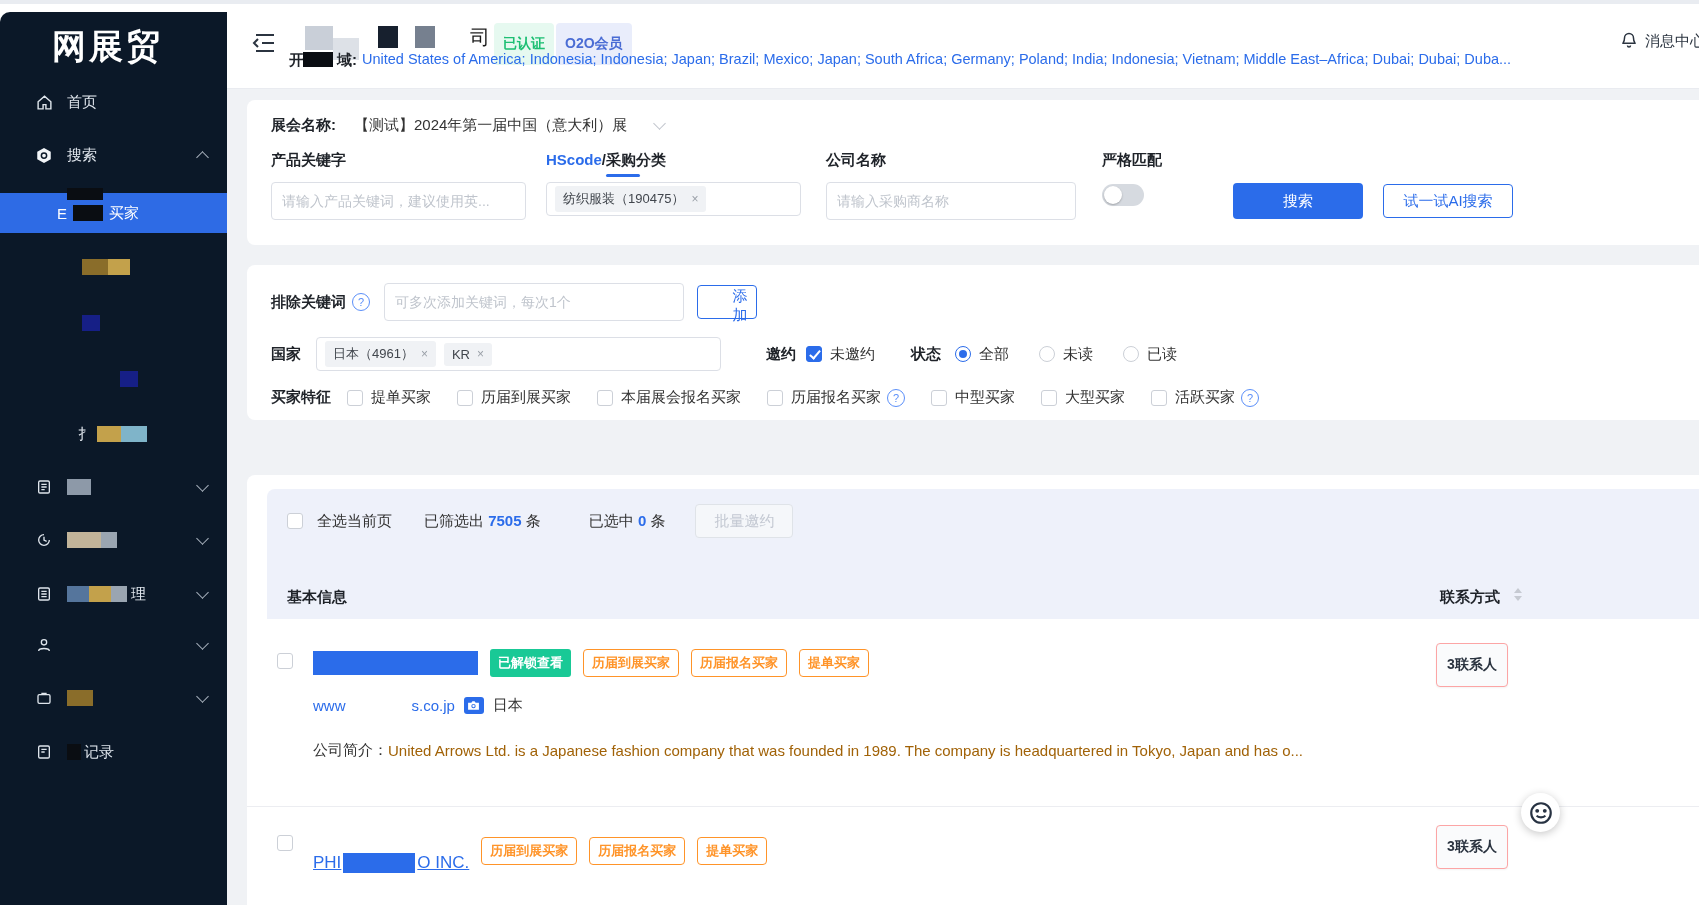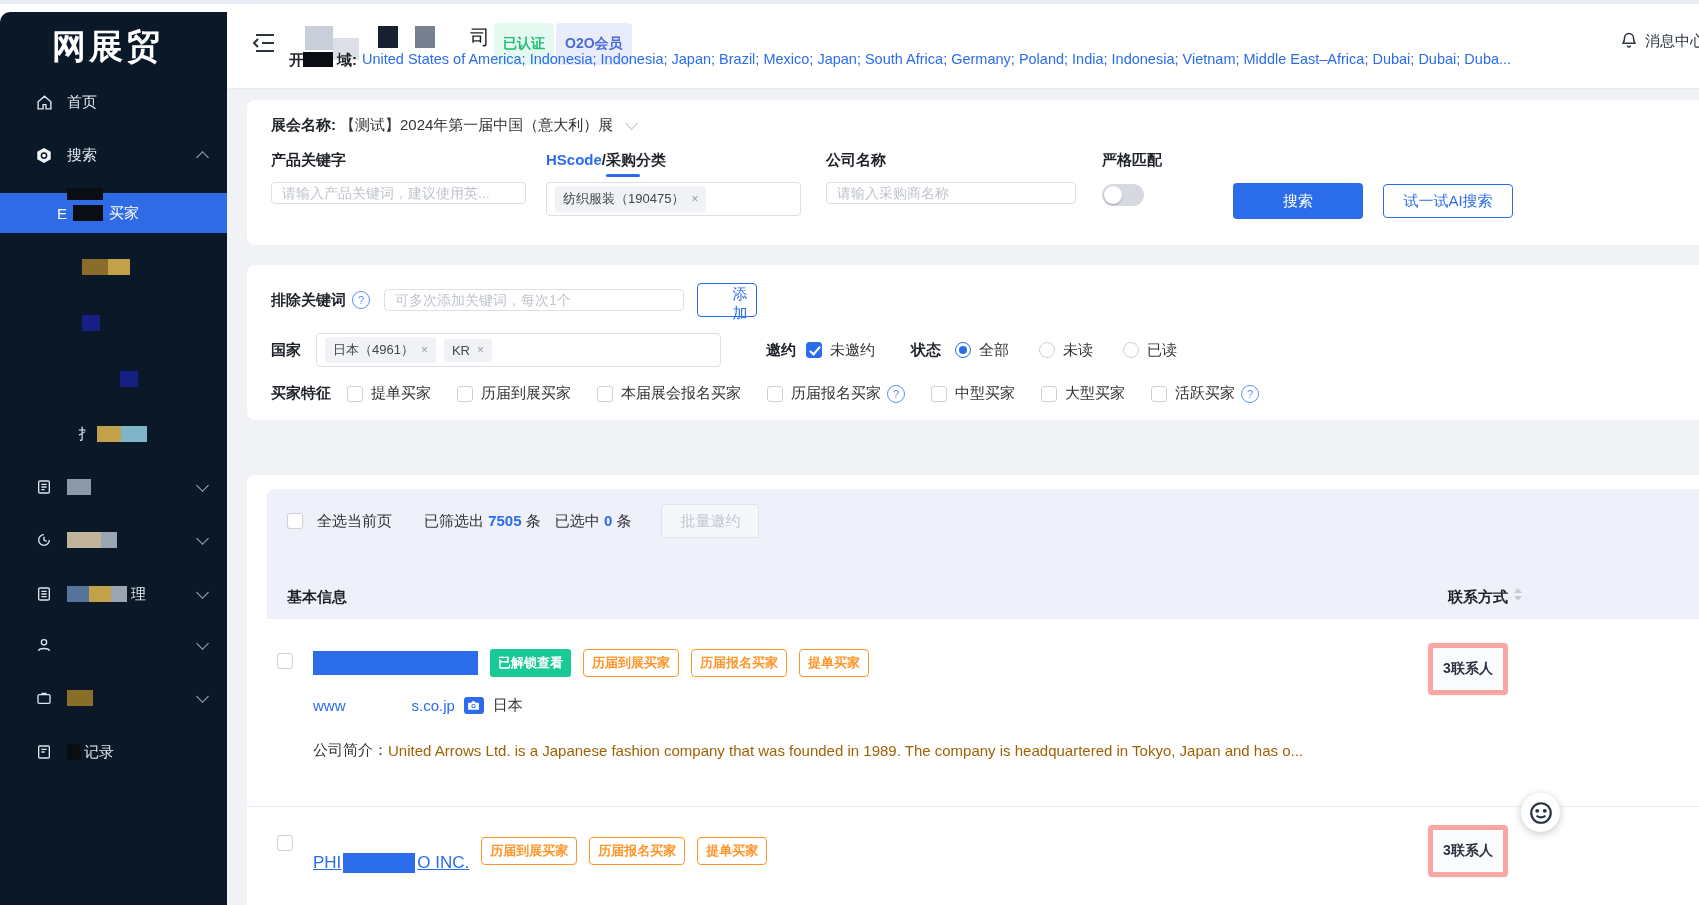--- a/index.html
+++ b/index.html
@@ -38,21 +38,21 @@
   .msgr{display:flex;align-items:center;gap:7px;color:#2b3440;font-size:15px;white-space:nowrap;}
 
   
   .content{position:absolute;left:227px;top:88px;right:0;bottom:0;background:#f0f2f5;overflow:hidden;}
   .card{position:absolute;left:20px;right:-8px;background:#fff;border-radius:8px;}
   .card1{top:12px;height:145px;padding:16px 24px;box-sizing:border-box;}
   .card2{top:177px;height:155px;padding:18px 24px;box-sizing:border-box;}
   .card3{top:387px;bottom:-10px;padding:14px 0 0 0;box-sizing:border-box;}
 
   .lbl{font-weight:700;color:#1f2329;font-size:15px;}
-  .inp{height:22px;border:1px solid #dcdfe6;border-radius:4px;background:#fff;padding:0 10px;font-size:14px;color:#333;box-sizing:border-box;width:100%;font-family:inherit;outline:none;}
+  .inp{height:38px;border:1px solid #dcdfe6;border-radius:4px;background:#fff;padding:0 10px;font-size:14px;color:#333;box-sizing:border-box;width:100%;font-family:inherit;outline:none;}
   .inp::placeholder{color:#bfc4cc;}
   .chipbox{height:34px;border:1px solid #dcdfe6;border-radius:4px;background:#fff;display:flex;align-items:center;padding:0 8px;gap:8px;box-sizing:border-box;}
   .chip{display:inline-flex;align-items:center;gap:7px;background:#f0f2f5;border-radius:3px;padding:4px 8px;font-size:13px;color:#41464d;white-space:nowrap;}
   .chip .x{color:#9aa0a8;font-size:12px;line-height:1;}
   .btn-primary{background:#2b6cea;color:#fff;border:none;border-radius:4px;font-size:15px;font-family:inherit;cursor:pointer;}
   .btn-outline{background:#fff;color:#2b6cea;border:1px solid #2b6cea;border-radius:4px;font-size:15px;font-family:inherit;cursor:pointer;}
   .switch{width:42px;height:22px;border-radius:11px;background:#d6dae0;position:relative;}
   .switch .knob{position:absolute;left:2px;top:2px;width:18px;height:18px;border-radius:50%;background:#fff;box-shadow:0 1px 2px rgba(0,0,0,.25);}
   .hsline{position:absolute;left:60px;bottom:-7px;width:34px;height:3px;background:#2b6cea;border-radius:2px;}
   .help{width:16px;height:16px;border-radius:50%;border:1px solid #5b8ff9;color:#5b8ff9;font-size:11px;display:inline-flex;align-items:center;justify-content:center;flex:0 0 auto;}
@@ -74,21 +74,21 @@
   .sortico{display:inline-flex;flex-direction:column;gap:3px;margin-left:6px;}
   .tri-u{width:0;height:0;border-left:4px solid transparent;border-right:4px solid transparent;border-bottom:5px solid #c6cad2;}
   .tri-d{width:0;height:0;border-left:4px solid transparent;border-right:4px solid transparent;border-top:5px solid #c6cad2;}
   .rrow{position:relative;}
   .r1{height:187px;}
   .r2{border-top:1px solid #ecedf1;}
   .rowcb{position:absolute;left:30px;width:16px;}
   .gtag{background:#19c996;color:#fff;font-size:13px;font-weight:700;padding:5px 8px;border-radius:3px;white-space:nowrap;}
   .otag{border:1px solid #ff9429;color:#ff9429;font-weight:700;font-size:13px;border-radius:4px;padding:4px 8px;background:#fff;white-space:nowrap;}
   .bluebar{display:inline-block;background:#2b6cea;}
-  .contacts{position:absolute;right:199px;background:#fafbfc;border:5px solid #fca5a5;border-radius:4px;height:42px;width:70px;display:flex;align-items:center;justify-content:center;font-size:14px;font-weight:700;color:#2b3440;box-shadow:0 1px 2px rgba(0,0,0,.05);}
+  .contacts{position:absolute;right:199px;background:#fafbfc;border:1px solid #fca5a5;border-radius:4px;height:42px;width:70px;display:flex;align-items:center;justify-content:center;font-size:14px;font-weight:700;color:#2b3440;box-shadow:0 1px 2px rgba(0,0,0,.05);}
   .weblink{color:#2b6cea;font-size:15px;}
   .namelink{color:#2b6cea;font-size:17px;text-decoration:underline;}
   .camico{width:20px;height:17px;background:#2b6cea;border-radius:3px;display:inline-flex;align-items:center;justify-content:center;}
   .fab{position:absolute;left:1521px;top:793px;width:39px;height:39px;border-radius:50%;background:#fff;box-shadow:0 2px 8px rgba(0,0,0,.22);display:flex;align-items:center;justify-content:center;z-index:8;}
 </style>
 </head>
 <body>
 
 <div class="stage">
   <div class="topstrip"></div>
@@ -232,21 +232,21 @@
             <path d="M10 20 a2 2 0 0 0 4 0"></path>
           </svg>
       </span>
       <span>消息中心</span>
     </span>
   </div>
 
   <div class="content">
 
     <div class="card card1">
-      <div class="frow" style="gap:4px;">
+      <div class="frow" style="gap:18px;">
         <span class="lbl">展会名称:</span>
         <span class="txt">【测试】2024年第一届中国（意大利）展</span>
         <span class="chev down" style="border-color:#c0c4cc;margin-left:10px;"></span>
       </div>
       <div class="frow" style="margin-top:16px;align-items:flex-start;">
         <div style="width:255px;">
           <div class="lbl" style="margin-bottom:12px;">产品关键字</div>
           <input class="inp" placeholder="请输入产品关键词，建议使用英..." style="">
         </div>
         <div style="width:255px;margin-left:20px;">
@@ -332,30 +332,30 @@
     <div class="card card3">
       <div class="band">
         <div class="band-r1">
           <span class="cb"></span>
           <span class="txt">全选当前页</span>
           <span class="txt" style="margin-left:18px;">
             <span>已筛选出</span>
             <span class="num">7505</span>
             <span>条</span>
           </span>
-          <span class="txt" style="margin-left:0;">
+          <span class="txt" style="margin-left:34px;">
             <span>已选中</span>
             <span class="num">0</span>
             <span>条</span>
           </span>
           <button class="btn-dis" style="margin-left:16px;">批量邀约</button>
         </div>
         <div class="band-r2">
           <span class="lbl">基本信息</span>
-          <span style="position:absolute;right:185px;display:inline-flex;align-items:flex-start;">
+          <span style="position:absolute;right:185px;display:inline-flex;align-items:flex-start;gap:8px;">
             <span class="lbl">联系方式</span>
             <span class="sortico">
                 <span class="tri-u"></span>
                 <span class="tri-d"></span>
               </span>
           </span>
         </div>
       </div>
 
       <div class="rrow r1">

